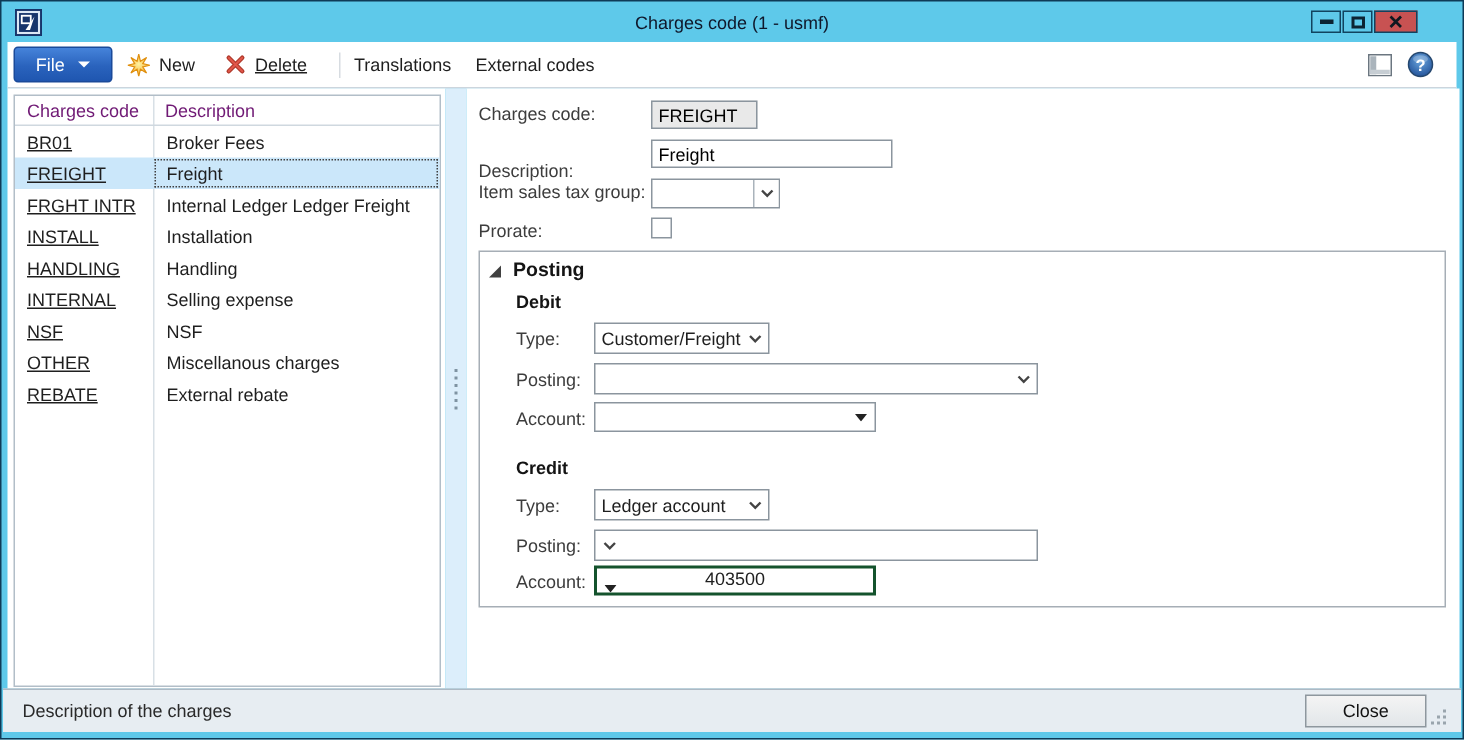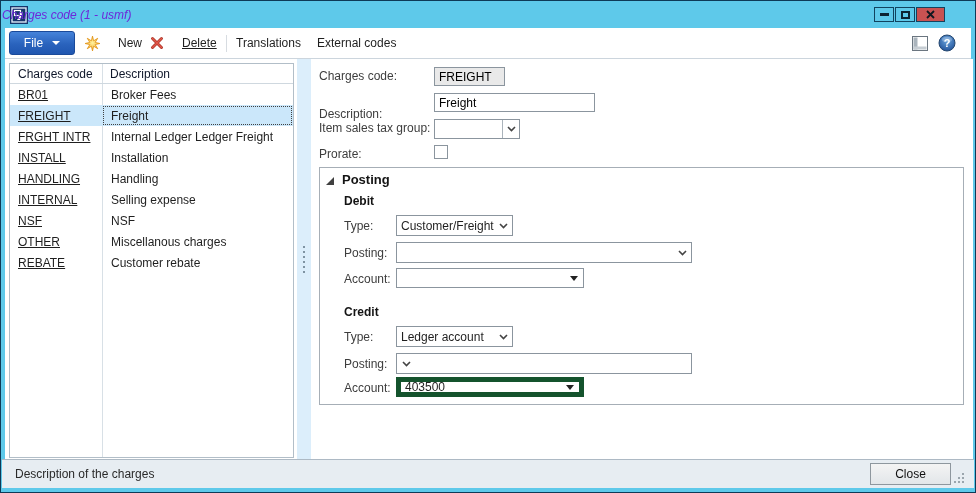--- a/index.html
+++ b/index.html
@@ -5,49 +5,49 @@
   * { box-sizing: border-box; margin: 0; padding: 0; }
   html,body { width:976px; height:493px; overflow:hidden; }
   body { font-family:"Liberation Sans", sans-serif; font-size:12px; color:#1f1f1f; }
 
   .window { position:absolute; inset:0; width:976px; height:493px;
             background:#5ec9ea; border:1px solid #0e3a57; }
 
   
   .titlebar { position:absolute; left:1px; top:1px; right:1px; height:26px; }
   .app-icon { position:absolute; left:8px; top:4px; width:18px; height:18px; }
-  .title { position:absolute; left:0; right:0; top:6px; text-align:left; color:#6d28d9;font-style:italic; }
+  .title { position:absolute; left:0; right:0; top:6px; text-align:center; color:#0f172a; }
   .winbtn { position:absolute; top:5px; height:15px; border:1px solid #11435f;
             display:flex; align-items:center; justify-content:center; }
   .btn-min { left:872px; width:20px; }
   .btn-max { left:893px; width:20px; }
   .btn-close { left:914px; width:29px; background:#c85252; }
   .glyph-min { width:9px; height:3px; background:#0c2433; }
   .glyph-max { width:9px; height:8px; border:2px solid #0c2433; }
 
   
   .toolbar { position:absolute; left:4px; right:4px; top:27px; height:31px;
              background:#ffffff; border-bottom:1px solid #ccd5dd; }
   .file-btn { position:absolute; left:4px; top:3px; width:66px; height:24px;
               background:linear-gradient(#4583da, #2a63bd 55%, #1f56b0);
               border:1px solid #1a4a9a; border-radius:3px; color:#fff;
               display:flex; align-items:center; justify-content:center; gap:9px; }
   .file-caret { width:0; height:0; border-left:4px solid transparent;
                 border-right:4px solid transparent; border-top:4px solid #fff; }
-  .tb-item { position:absolute; top:0; height:100%; display:flex; align-items:center; gap:18px; }
+  .tb-item { position:absolute; top:0; height:100%; display:flex; align-items:center; gap:6px; }
   .tb-sep { position:absolute; left:221px; top:7px; height:17px; width:1px; background:#d7dce1; }
   .tb-right { position:absolute; top:0; height:100%; display:flex; align-items:center; }
 
   
   .left-panel { position:absolute; left:4px; top:58px; width:292px; height:400px; background:#fff; }
   .grid { position:absolute; left:4px; top:4px; width:285px; height:395px;
           border:1px solid #b2bec8; background:#fff; }
   .grid-colline { position:absolute; left:92px; top:0; bottom:0; width:1px; background:#d8e0e6; }
   .grid-header { position:relative; display:flex; height:20px; border-bottom:1px solid #cfd8df; }
-  .grid-header > div { padding:3px 0 0 8px; color:#0f172a; }
+  .grid-header > div { padding:3px 0 0 8px; color:#701a75; }
   .hcell-code { width:92px; }
   .hcell-desc { flex:1; }
   .grid-body { position:relative; }
   .grid-row { display:flex; height:21px; align-items:center; }
   .grid-row.selected { background:#cbe7fa; }
   .cell-code { width:92px; padding-left:8px;text-decoration:underline; }
   .cell-desc { flex:1; padding-left:9px; align-self:stretch; display:flex; align-items:center; }
   .grid-row.selected .cell-desc { outline:1px dotted #404040; outline-offset:-2px; }
 
   .splitter { position:absolute; left:296px; top:58px; width:14px; height:400px;
@@ -61,21 +61,21 @@
            font-size:12px; padding:1px 4px; font-family:"Liberation Sans",sans-serif; }
   .readonly { background:#e9e9e9; }
   .checkbox { position:absolute; width:14px; height:14px; background:#fff; border:1px solid #8b959e; }
 
   .combo { position:absolute; background:#fff; border:1px solid #8b959e;
            display:flex; align-items:center; }
   .combo .val { flex:1; padding:0 4px; overflow:hidden; white-space:nowrap; }
   .dd-btn { width:17px; align-self:stretch; border-left:1px solid #aab3bb;
             display:flex; align-items:center; justify-content:center; background:#fff; }
   .dd-plain { width:18px; align-self:stretch; display:flex; align-items:center; justify-content:center; }
-  .combo.focused { border:5px solid #14532d; }
+  .combo.focused { border:2px solid #14532d;flex-direction:column; }
 
   .posting-box { position:absolute; left:8px; top:108px; width:645px; height:238px;
                  background:#fff; border:1px solid #a6aeb6; }
   .expander { position:absolute; left:6px; top:9px; width:0; height:0;
               border-left:8px solid transparent; border-bottom:8px solid #404040; }
   .pb-title { position:absolute; left:22px; top:4px; font-size:13px; font-weight:bold; color:#141414; }
   .pb-sub { position:absolute; left:24px; font-weight:bold; color:#141414; }
 
   
   .statusbar { position:absolute; left:1px; right:1px; top:458px; height:29px;
@@ -202,21 +202,21 @@
           <div class="grid-row">
       <div class="cell-code">NSF</div>
       <div class="cell-desc">NSF</div>
     </div>
           <div class="grid-row">
       <div class="cell-code">OTHER</div>
       <div class="cell-desc">Miscellanous charges</div>
     </div>
           <div class="grid-row">
       <div class="cell-code">REBATE</div>
-      <div class="cell-desc">Customer rebate</div>
+      <div class="cell-desc">External rebate</div>
     </div>
         </div>
     </div>
   </div>
 
   <div class="splitter">
     <i></i>
       <i></i>
       <i></i>
       <i></i>

